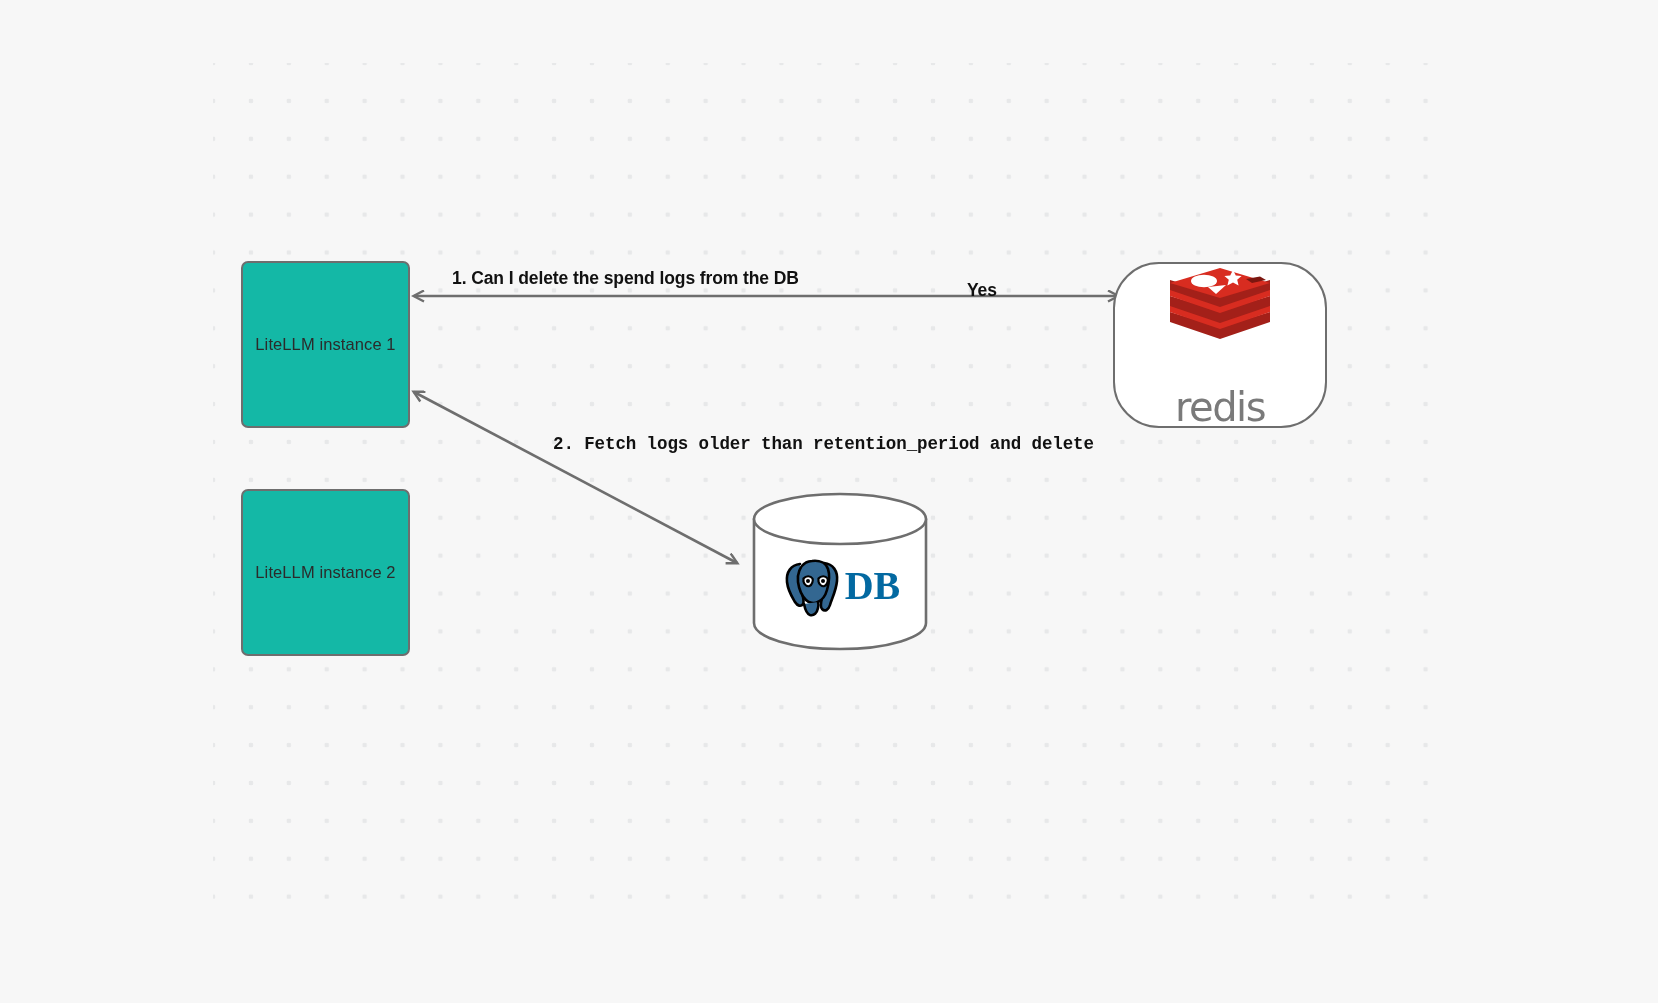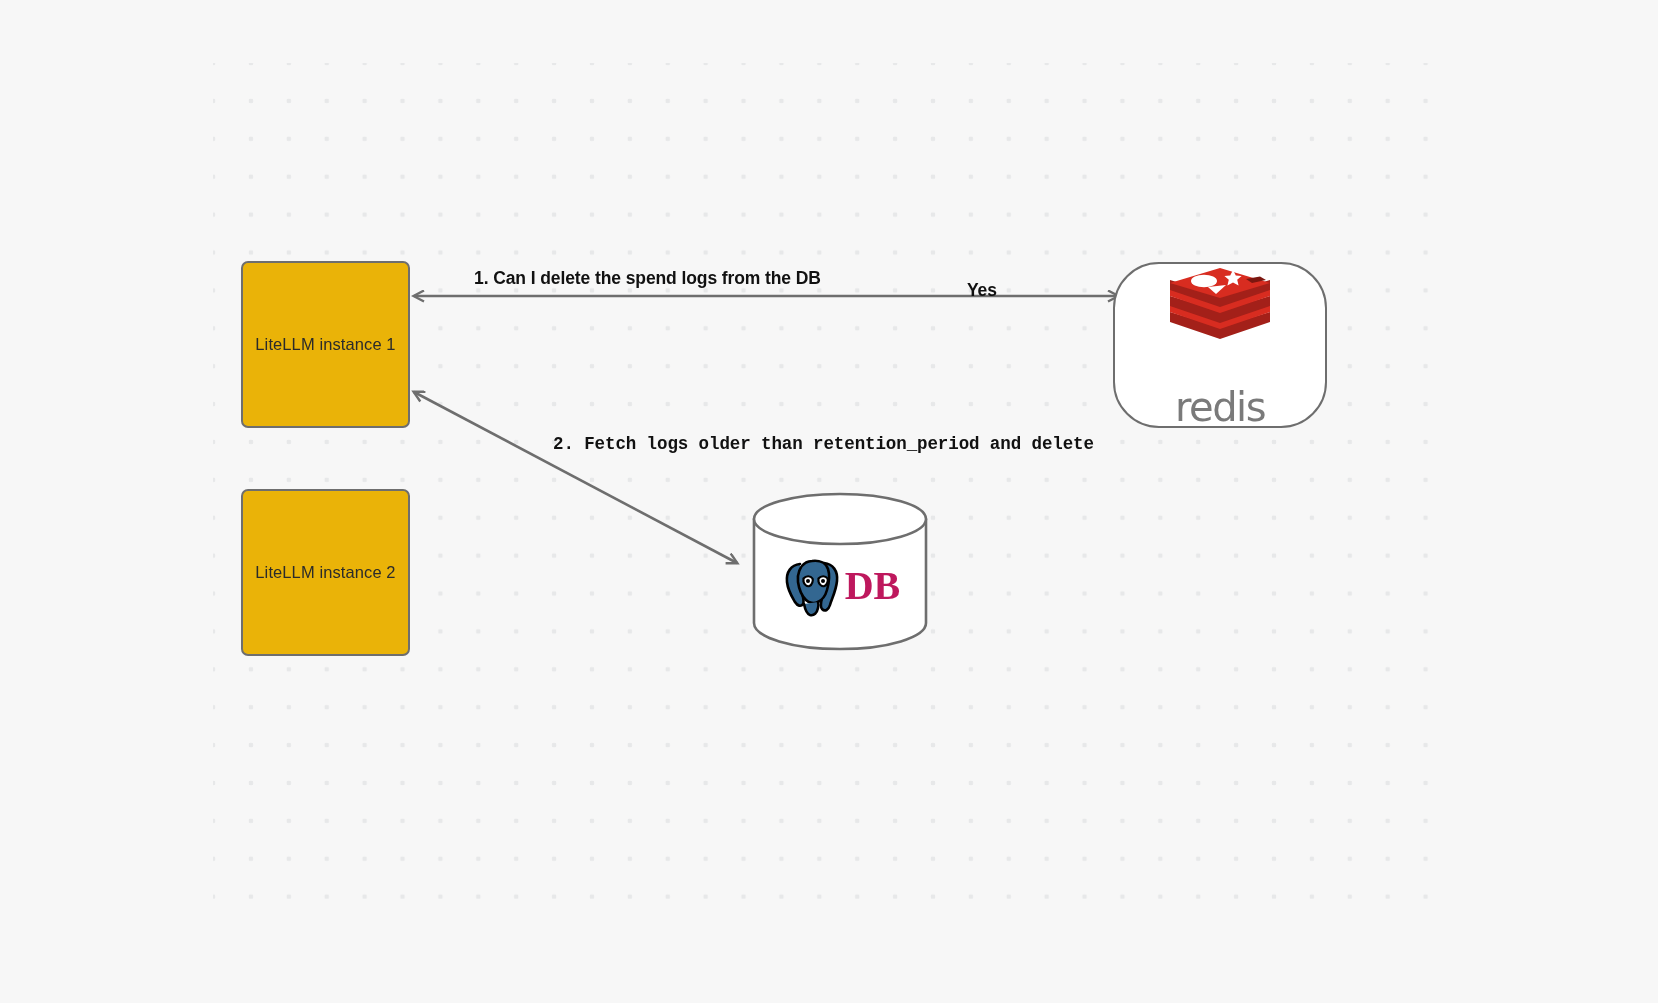--- a/index.html
+++ b/index.html
@@ -30,21 +30,21 @@
   #svg-layer {
     position: absolute;
     left: 0;
     top: 0;
     width: 1658px;
     height: 1003px;
   }
   
   .node-box {
     position: absolute;
-    background: #eab308;
+    background: #14b8a6;
     border: 2.6px solid #6e6e6e;
     border-radius: 7px;
     display: flex;
     align-items: center;
     justify-content: center;
     box-sizing: border-box;
   }
   .node-box .node-label {
     font-size: 16.5px;
     color: #2b2b2b;
@@ -105,36 +105,36 @@
     display: flex;
     align-items: center;
     justify-content: center;
     padding-top: 30px;
     box-sizing: border-box;
   }
   #db-label {
     font-family: "Liberation Serif", serif;
     font-size: 40px;
     font-weight: 700;
-    color: #be185d;
+    color: #0369a1;
     line-height: 1;
     margin-left: 1px;
   }
 
   
   .edge-label {
     position: absolute;
     font-family: "Liberation Sans", sans-serif;
     font-weight: bold;
     font-size: 17.5px;
     color: #111111;
     white-space: nowrap;
     letter-spacing: -0.1px;
   }
-  #label-step1 { left: 474px; top: 268px; }
+  #label-step1 { left: 452px; top: 268px; }
   #label-yes   { left: 967px; top: 280px; }
   #label-step2 { left: 553px; top: 434px; font-family: Liberation Mono, monospace; }
 </style>
 </head>
 <body>
 
 <div id="canvas">
 
   <div id="dot-grid"></div>
 

